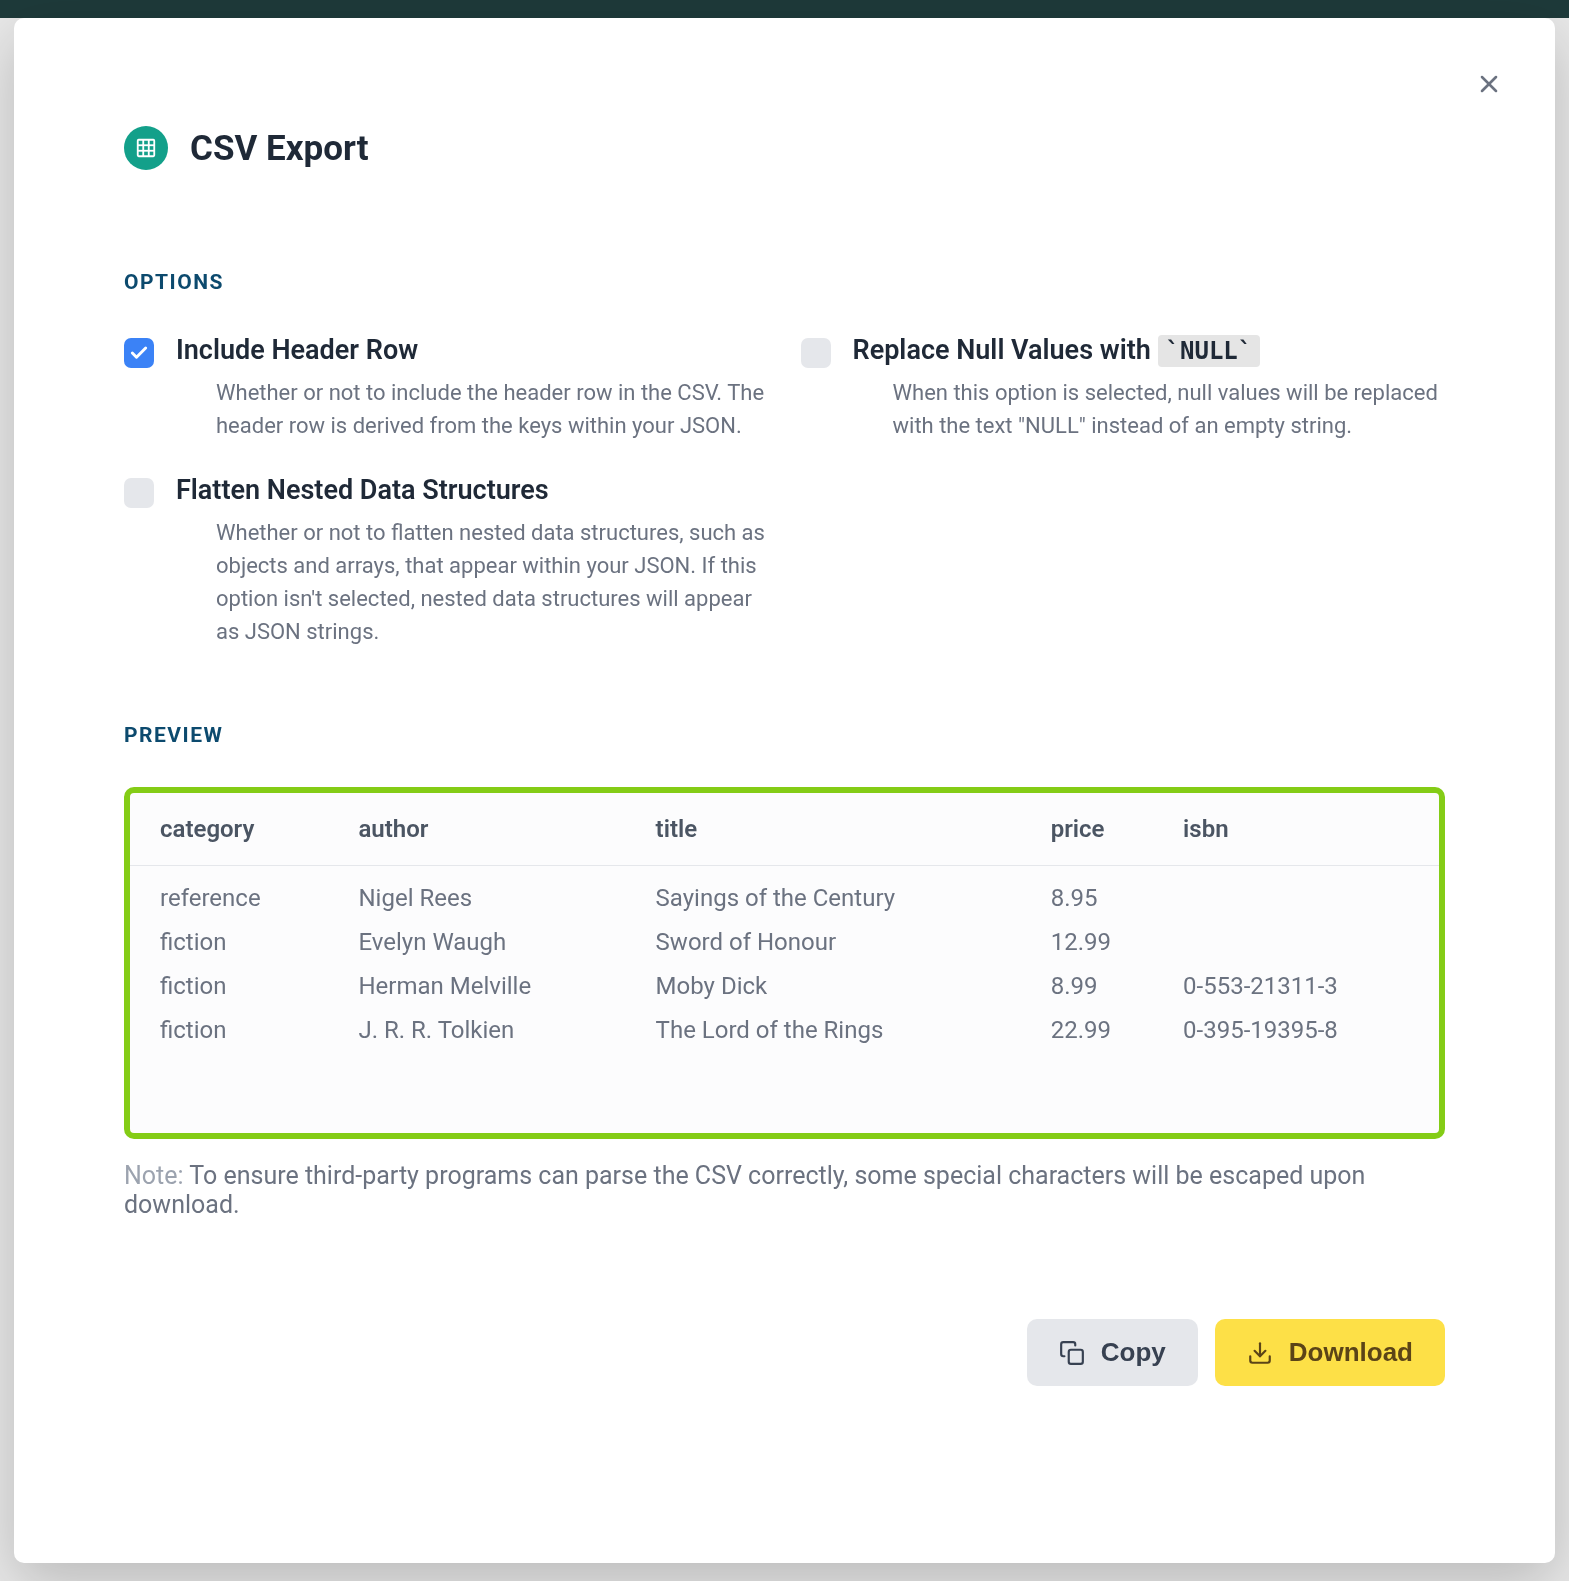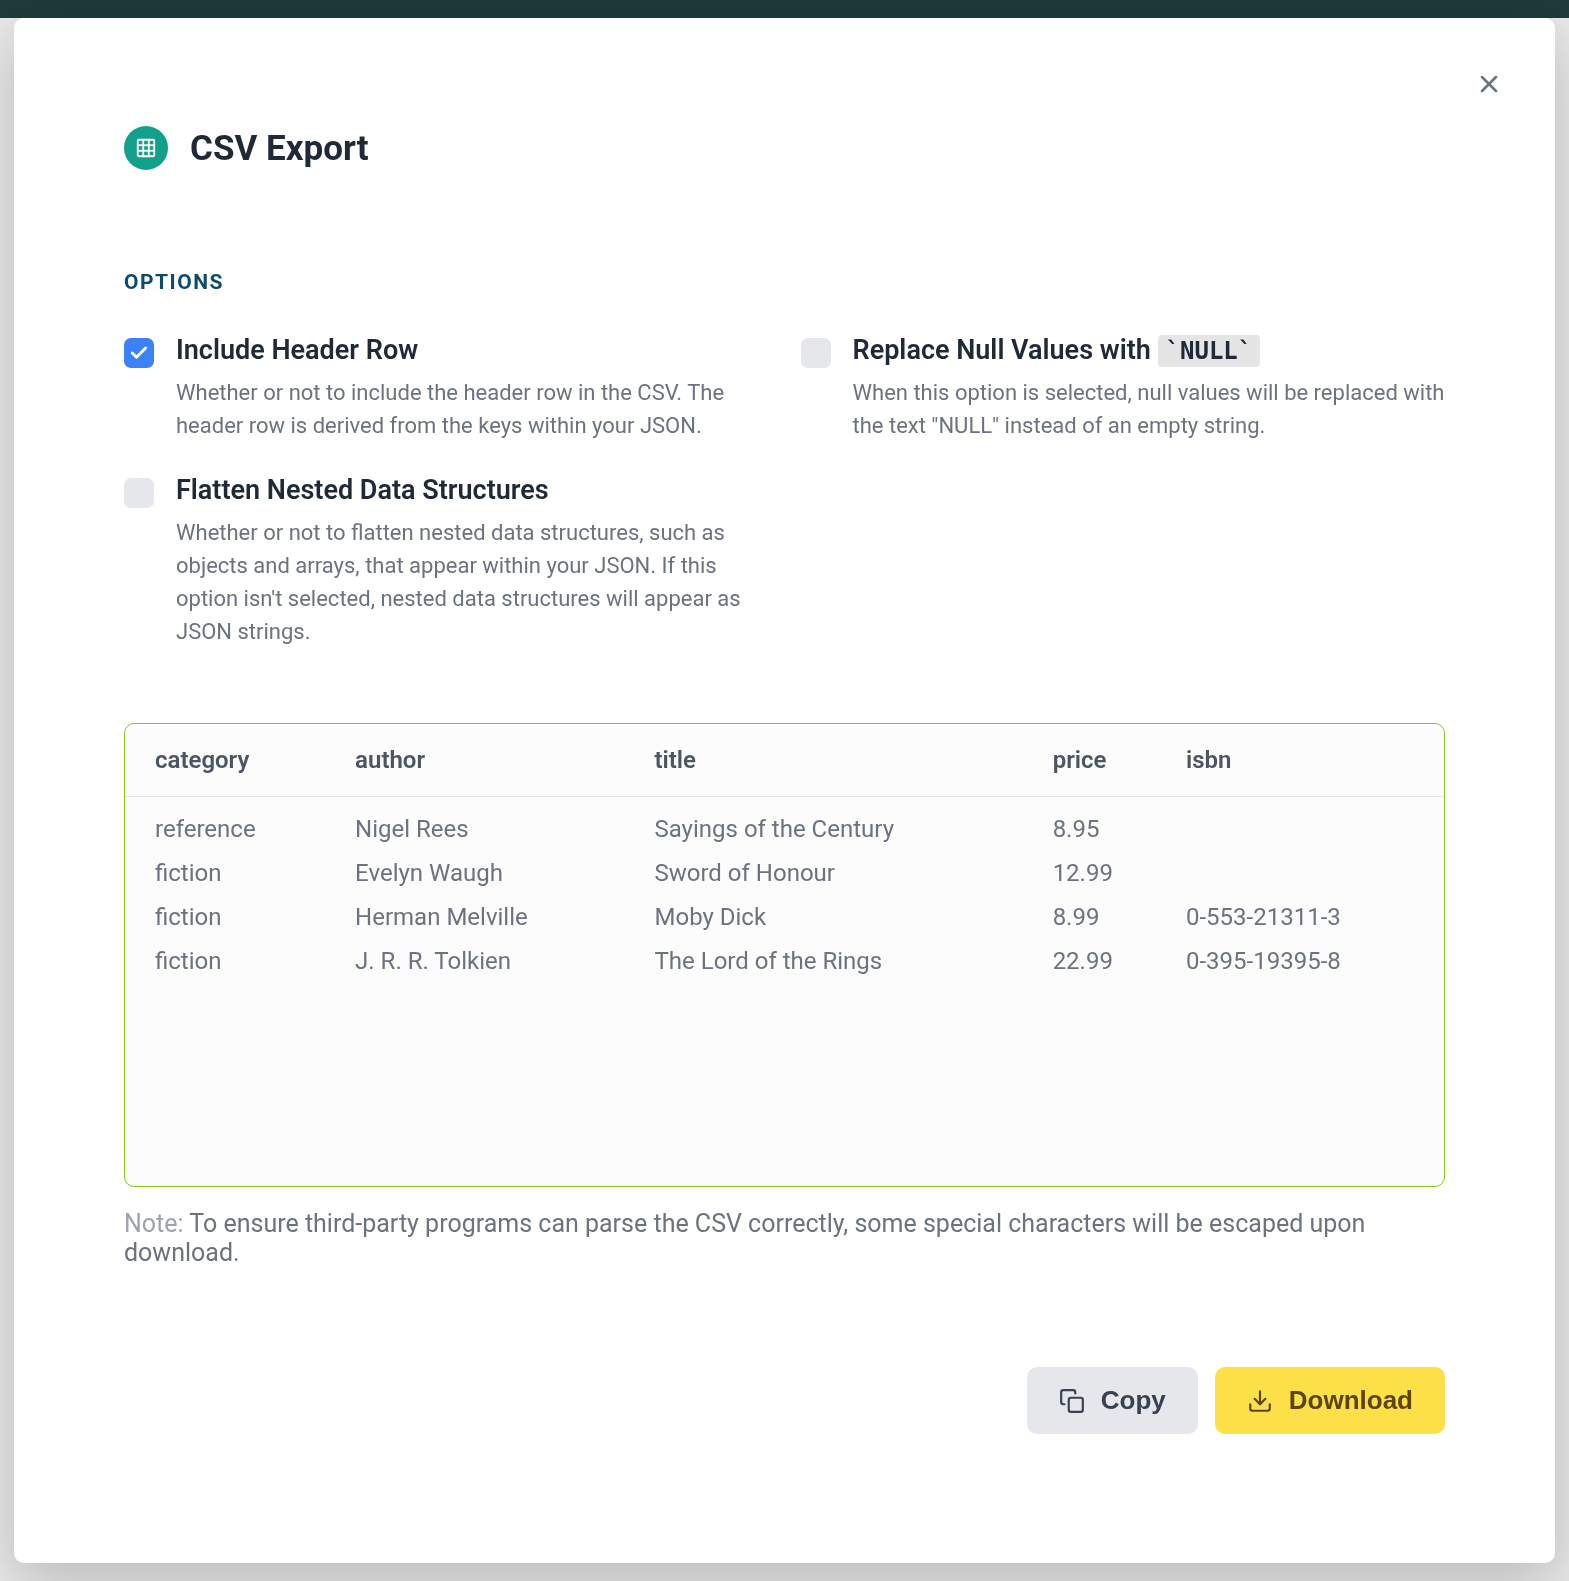--- a/index.html
+++ b/index.html
@@ -108,26 +108,27 @@
     background: #e5e5e5;
     padding: 2px 8px;
     border-radius: 4px;
     font-size: 24px;
     font-weight: 700;
   }
   .option-desc {
     font-size: 22px;
     color: #6b7280;
     line-height: 1.5;
+    margin-left: 40px;
   }
   .preview-box {
-    border: 1px solid #84cc16;
+    border: 6px solid #84cc16;
     border-radius: 10px;
     background: #fcfcfd;
-    height: 464px;
+    height: 352px;
     overflow: hidden;
     margin-bottom: 22px;
   }
   .preview-table {
     width: 100%;
     border-collapse: collapse;
     font-size: 24px;
   }
   .preview-table thead th {
     text-align: left;
@@ -232,20 +233,21 @@
     <div class="option">
       <div class="checkbox unchecked"></div>
       <div>
         <div class="option-title">Flatten Nested Data Structures</div>
         <div class="option-desc">Whether or not to flatten nested data structures, such as objects and arrays, that appear within your JSON. If this option isn't selected, nested data structures will appear as JSON strings.</div>
       </div>
     </div>
 
   </div>
 
+  <div class="section-label">PREVIEW</div>
 
   <div class="preview-box">
     <table class="preview-table">
       <thead>
         <tr>
           <th>category</th>
           <th>author</th>
           <th>title</th>
           <th>price</th>
           <th>isbn</th>

